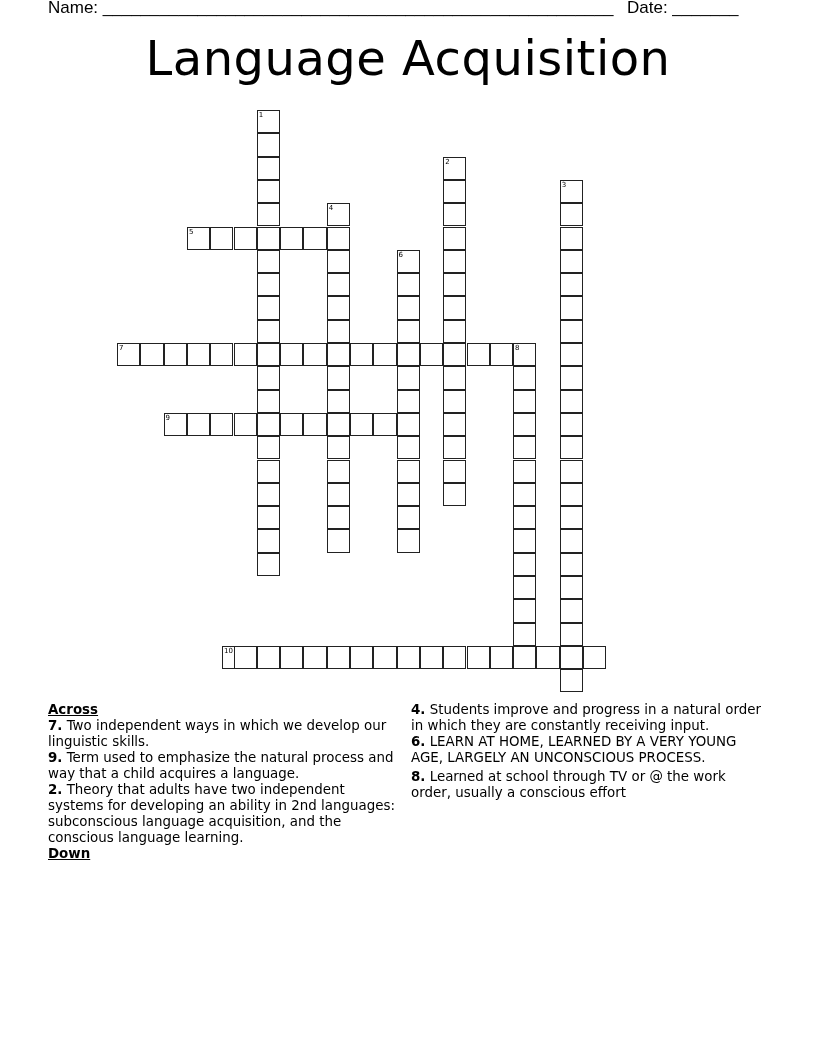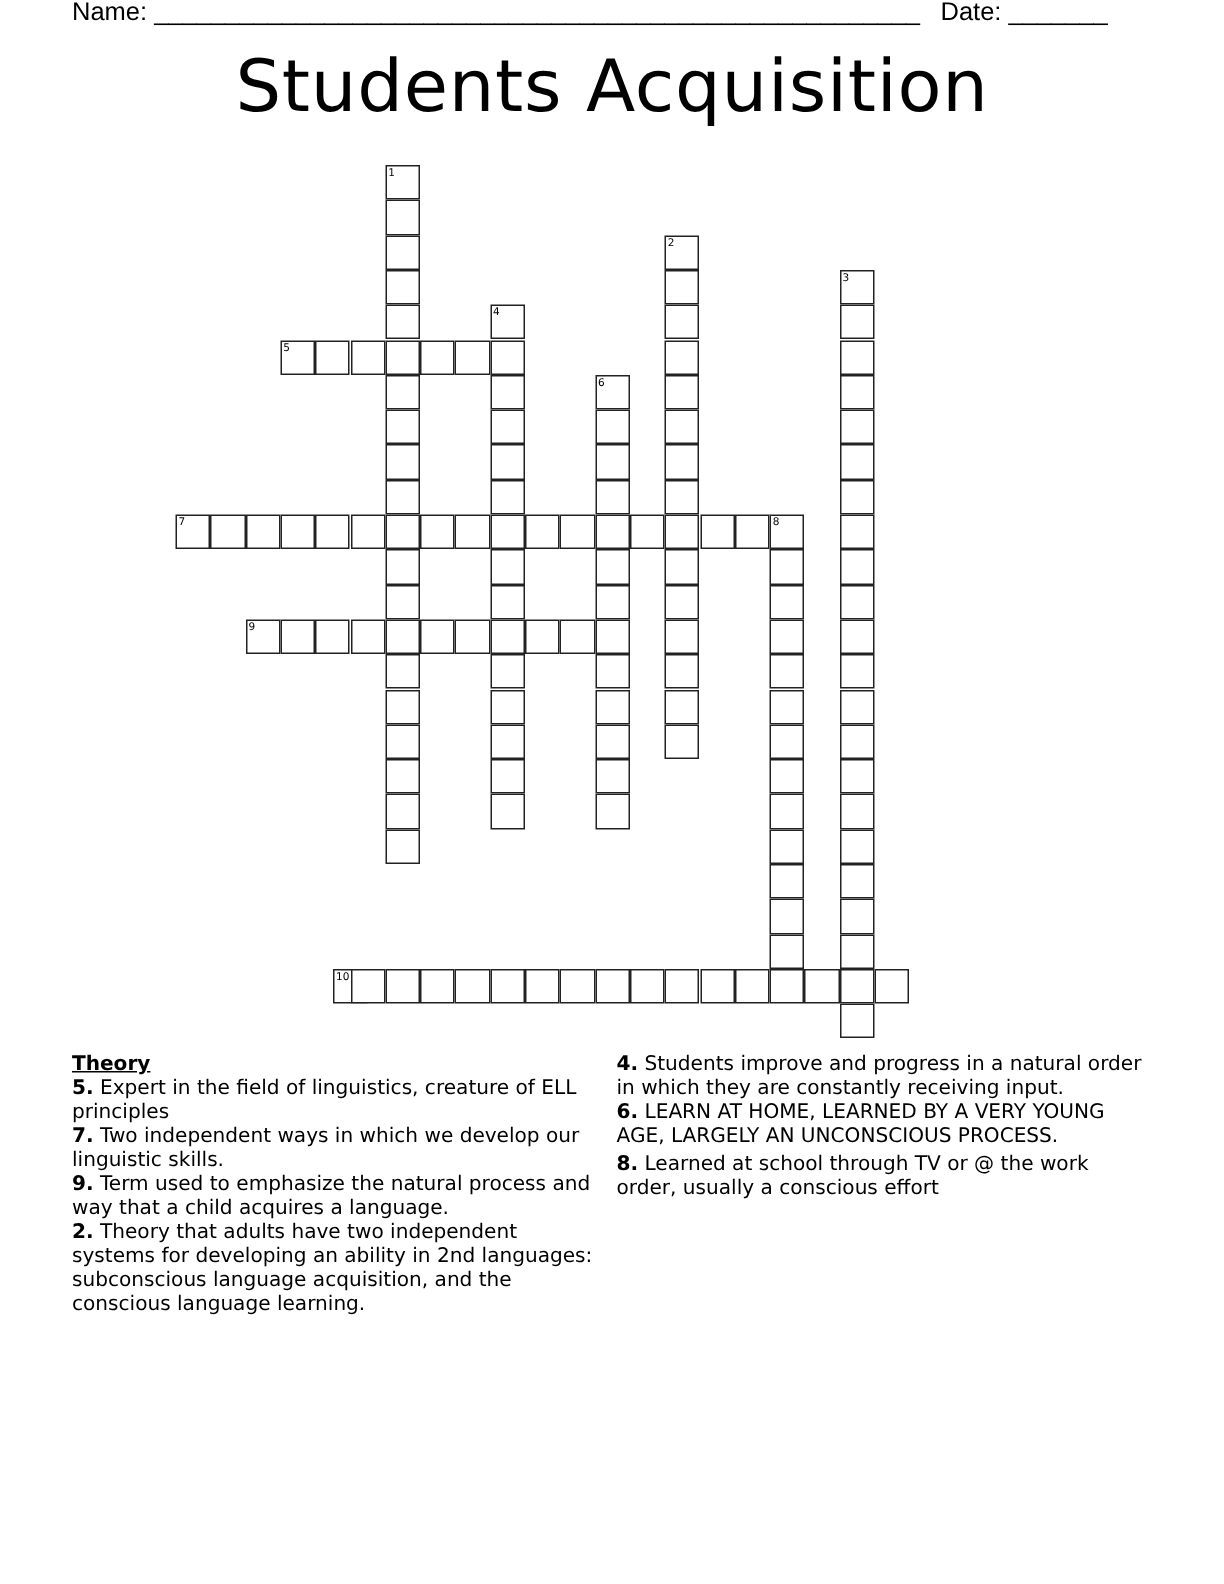--- a/index.html
+++ b/index.html
@@ -15,21 +15,21 @@
   .clues .sec { font-weight: bold; text-decoration: underline; }
   .clues .clue { margin: 0; }
   .clues .clue b { font-weight: bold; }
 </style>
 </head>
 <body>
 
 <div class="hdr" style="left:48px;">Name: ______________________________________________________</div>
 <div class="hdr" style="left:627px;">Date: _______</div>
 
-<div class="title">Students Acquisition</div>
+<div class="title">Language Acquisition</div>
 
 <div id="grid">
     <div class="cell" style="left: 256.8px; top: 110px;">
       <span class="num">1</span>
     </div>
     <div class="cell" style="left: 256.8px; top: 133.3px;"></div>
     <div class="cell" style="left: 256.8px; top: 156.6px;"></div>
     <div class="cell" style="left: 256.8px; top: 179.9px;"></div>
     <div class="cell" style="left: 256.8px; top: 203.2px;"></div>
     <div class="cell" style="left: 256.8px; top: 226.5px;"></div>
@@ -181,24 +181,24 @@
     <div class="cell" style="left: 396.6px; top: 645.9px;"></div>
     <div class="cell" style="left: 419.9px; top: 645.9px;"></div>
     <div class="cell" style="left: 443.2px; top: 645.9px;"></div>
     <div class="cell" style="left: 466.5px; top: 645.9px;"></div>
     <div class="cell" style="left: 489.8px; top: 645.9px;"></div>
     <div class="cell" style="left: 536.4px; top: 645.9px;"></div>
     <div class="cell" style="left: 583px; top: 645.9px;"></div>
   </div>
 
 <div class="clues" style="left:48px; top:702px; width:350px;">
-  <div class="sec">Theory</div>
-  <div class="clue"><b>5.</b><span> Expert in the field of linguistics, creature of ELL principles</span></div>
+  <div class="sec">Across</div>
   <div class="clue"><b>7.</b><span> Two independent ways in which we develop our linguistic skills.</span></div>
   <div class="clue"><b>9.</b><span> Term used to emphasize the natural process and way that a child acquires a language.</span></div>
   <div class="clue"><b>2.</b><span> Theory that adults have two independent systems for developing an ability in 2nd languages: subconscious language acquisition, and the conscious language learning.</span></div>
+  <div class="sec">Down</div>
 </div>
 
 <div class="clues" style="left:411px; top:702px; width:350px;">
   <div class="clue"><b>4.</b><span> Students improve and progress in a natural order in which they are constantly receiving input.</span></div>
   <div class="clue"><b>6.</b><span> LEARN AT HOME, LEARNED BY A VERY YOUNG AGE, LARGELY AN UNCONSCIOUS PROCESS.</span></div>
   <div class="clue" style="margin-top:3px;"><b>8.</b><span> Learned at school through TV or @ the work order, usually a conscious effort</span></div>
 </div>
 
 </body></html>

